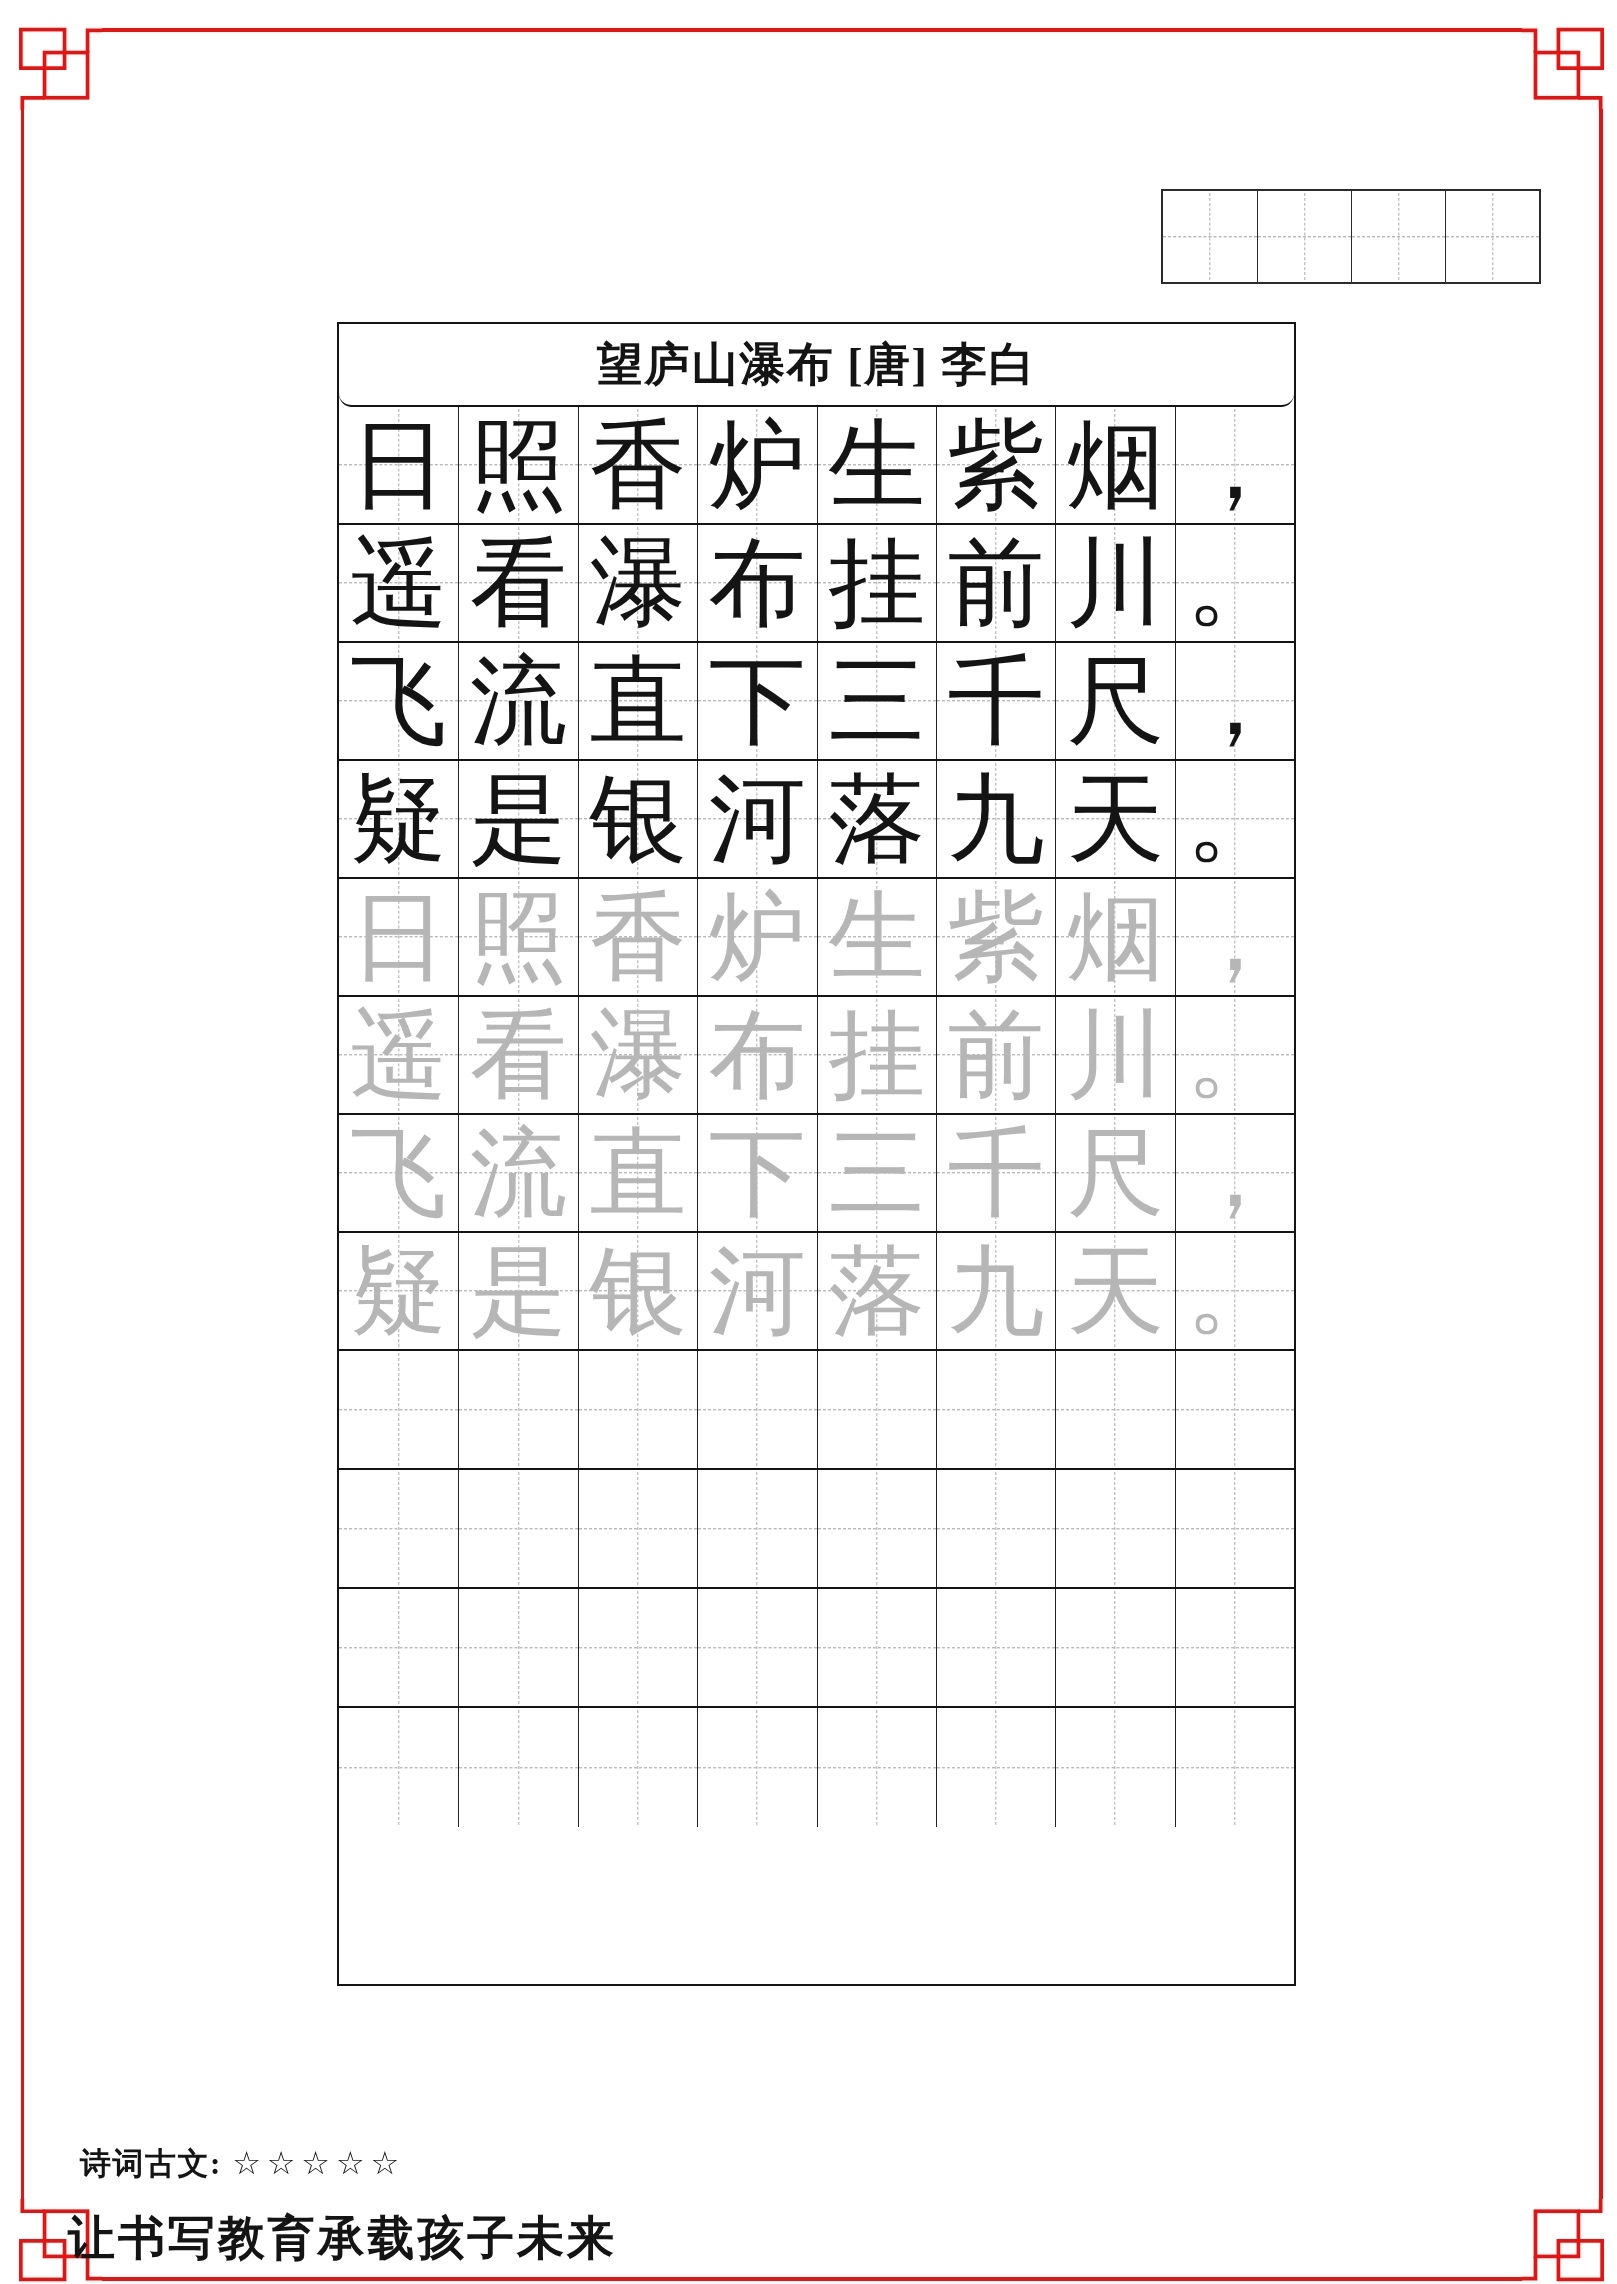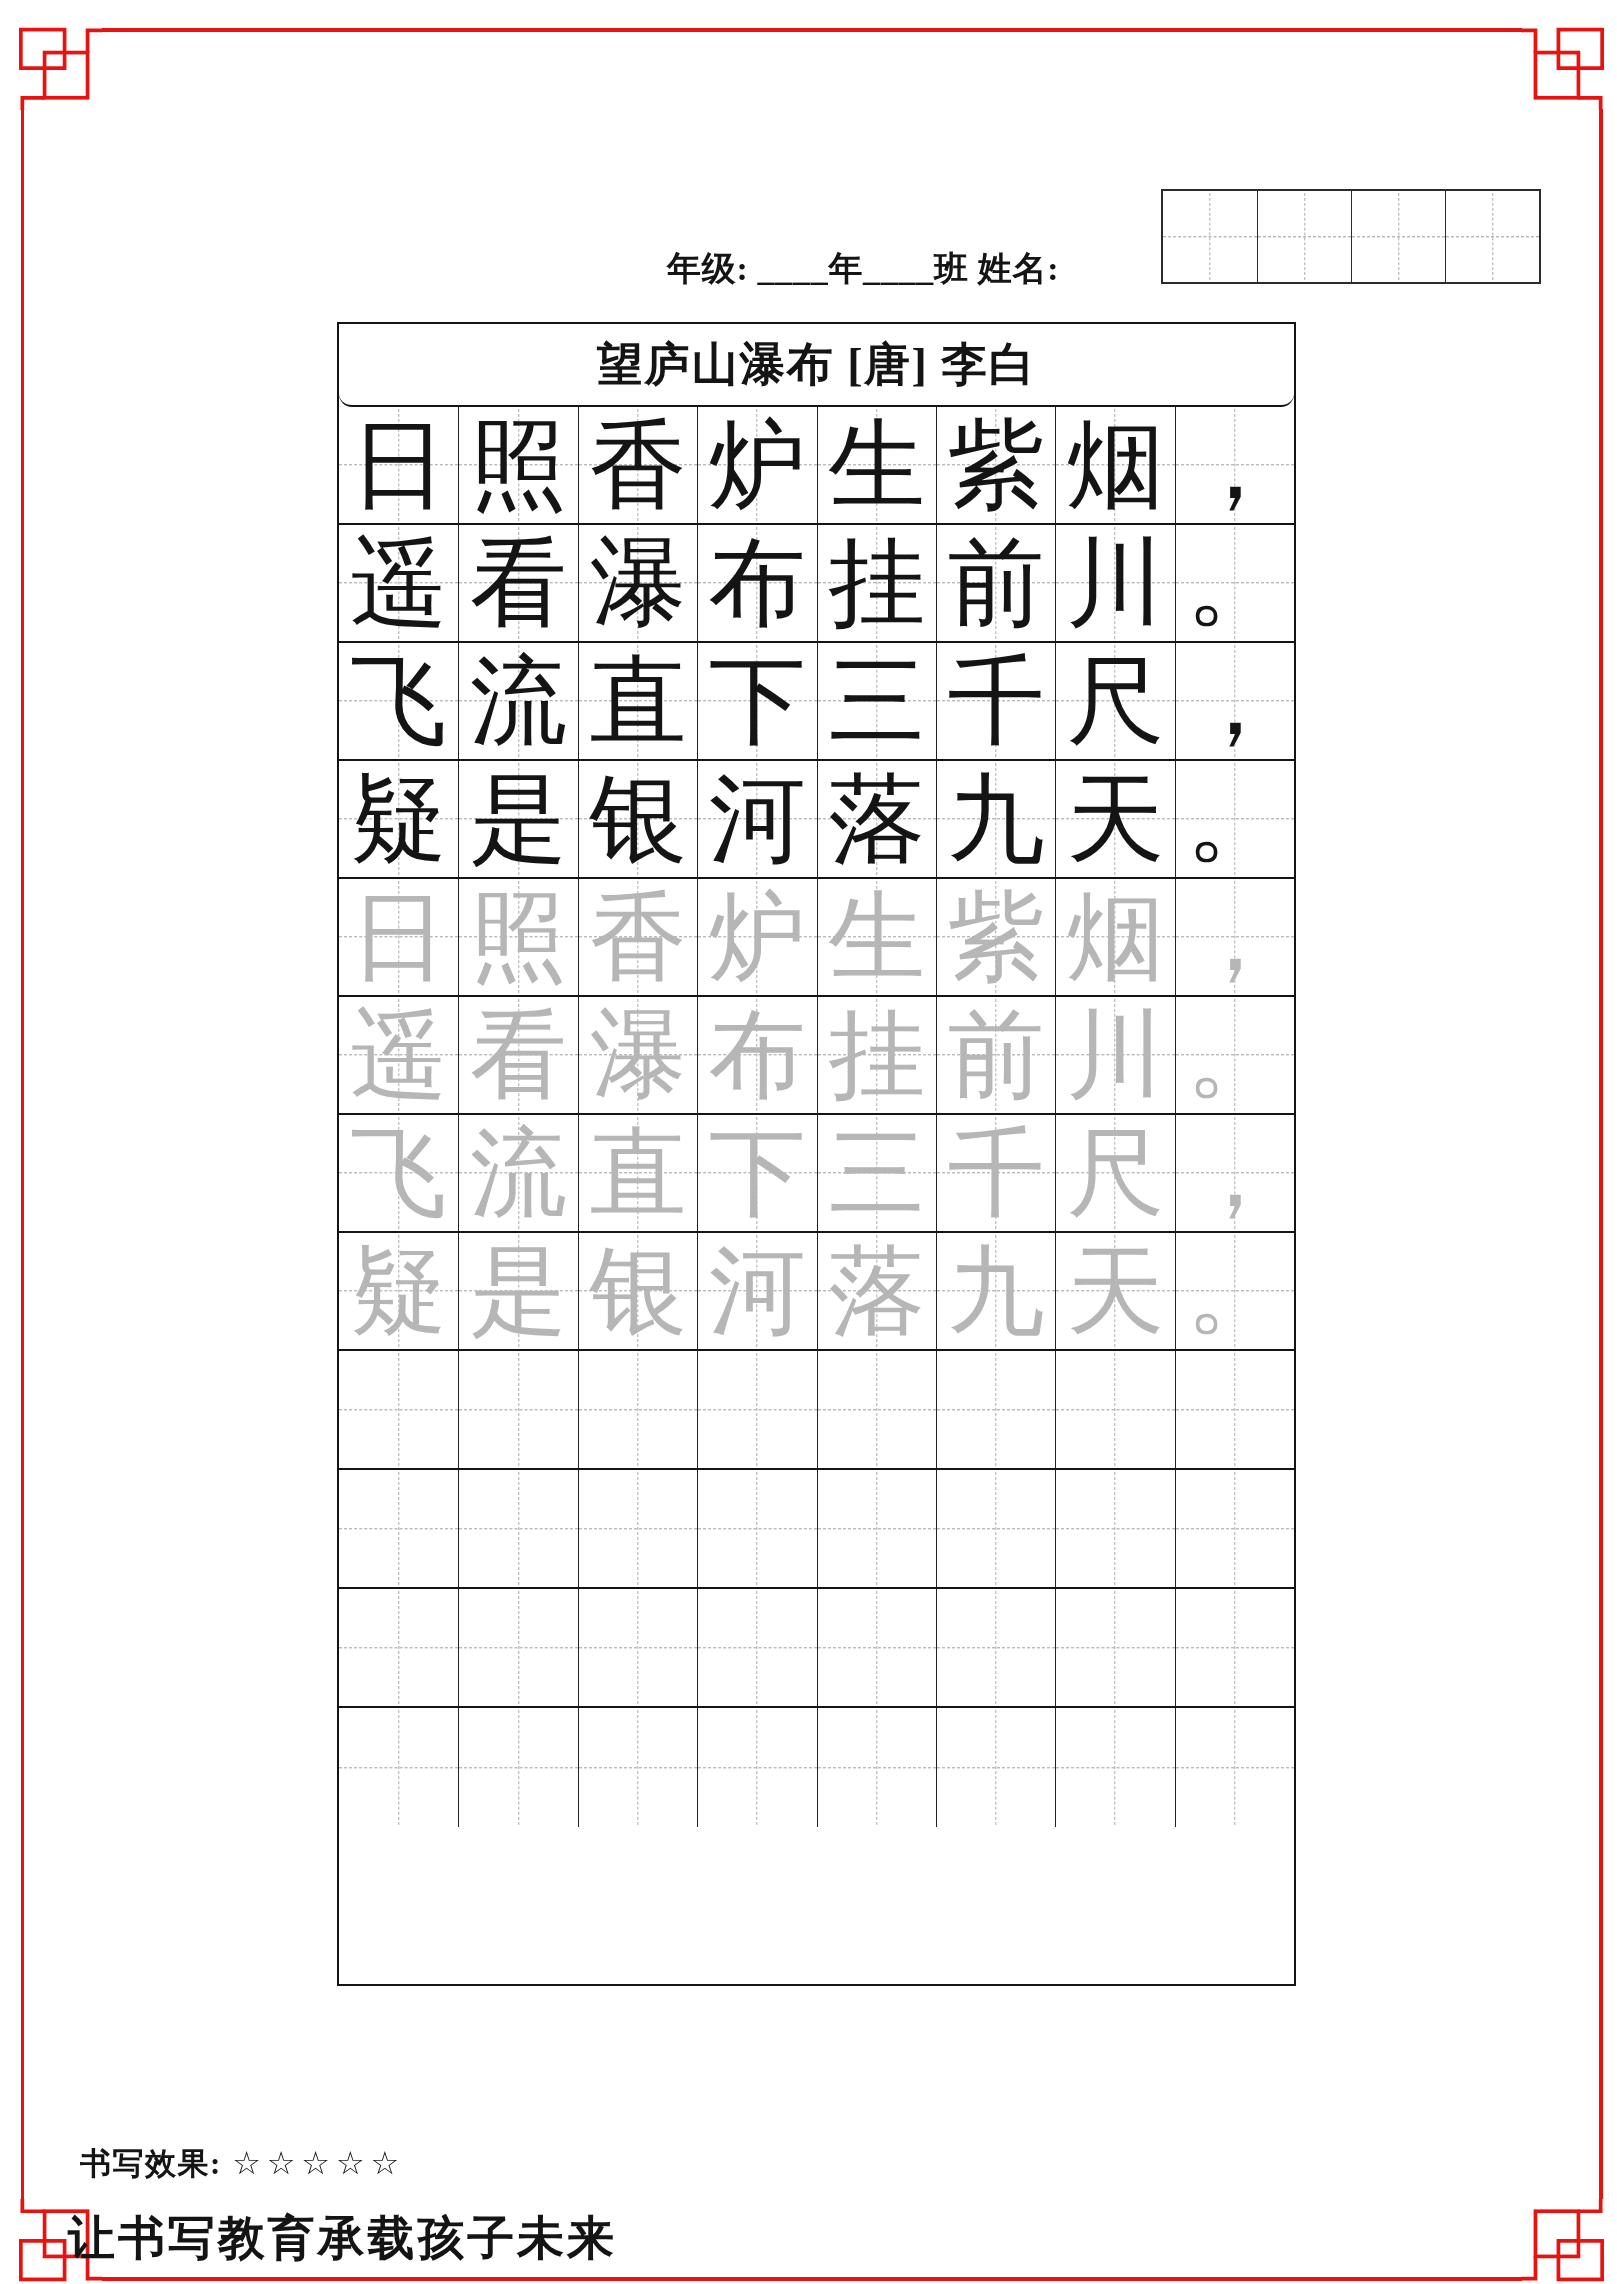--- a/index.html
+++ b/index.html
@@ -139,21 +139,20 @@
   </svg>
   <svg class="corner br" viewBox="0 0 112 112">
     <g fill="none" stroke="#e81310" stroke-width="5">
       <rect x="2.5" y="3.5" width="59" height="52"></rect>
       <rect x="34.5" y="34.5" width="58" height="61"></rect>
       <path d="M112,4.5 H92.5 V34.5"></path>
       <path d="M4.5,112 V95.5 H34.5"></path>
     </g>
   </svg>
 
-  <div class="grade-line">年级: ____年____班 姓名:</div>
   <div class="name-grid" id="name-grid">
       <div class="ncell"></div>
       <div class="ncell"></div>
       <div class="ncell"></div>
       <div class="ncell"></div>
     </div>
 
   <div class="sheet">
     <div class="section poem-head">望庐山瀑布 [唐] 李白</div>
     <div id="rows-poem">
@@ -406,18 +405,18 @@
           <div class="cell"></div>
           <div class="cell"></div>
           <div class="cell"></div>
           <div class="cell"></div>
           <div class="cell"></div>
         </div>
       </div>
   </div>
 
   <div class="effect-line">
-    <span>书写效果:</span><span class="stars">☆☆☆☆☆</span>
+    <span>诗词古文:</span><span class="stars">☆☆☆☆☆</span>
   </div>
   <div class="slogan">让书写教育承载孩子未来</div>
 
 </div>
 
 
 </body></html>

